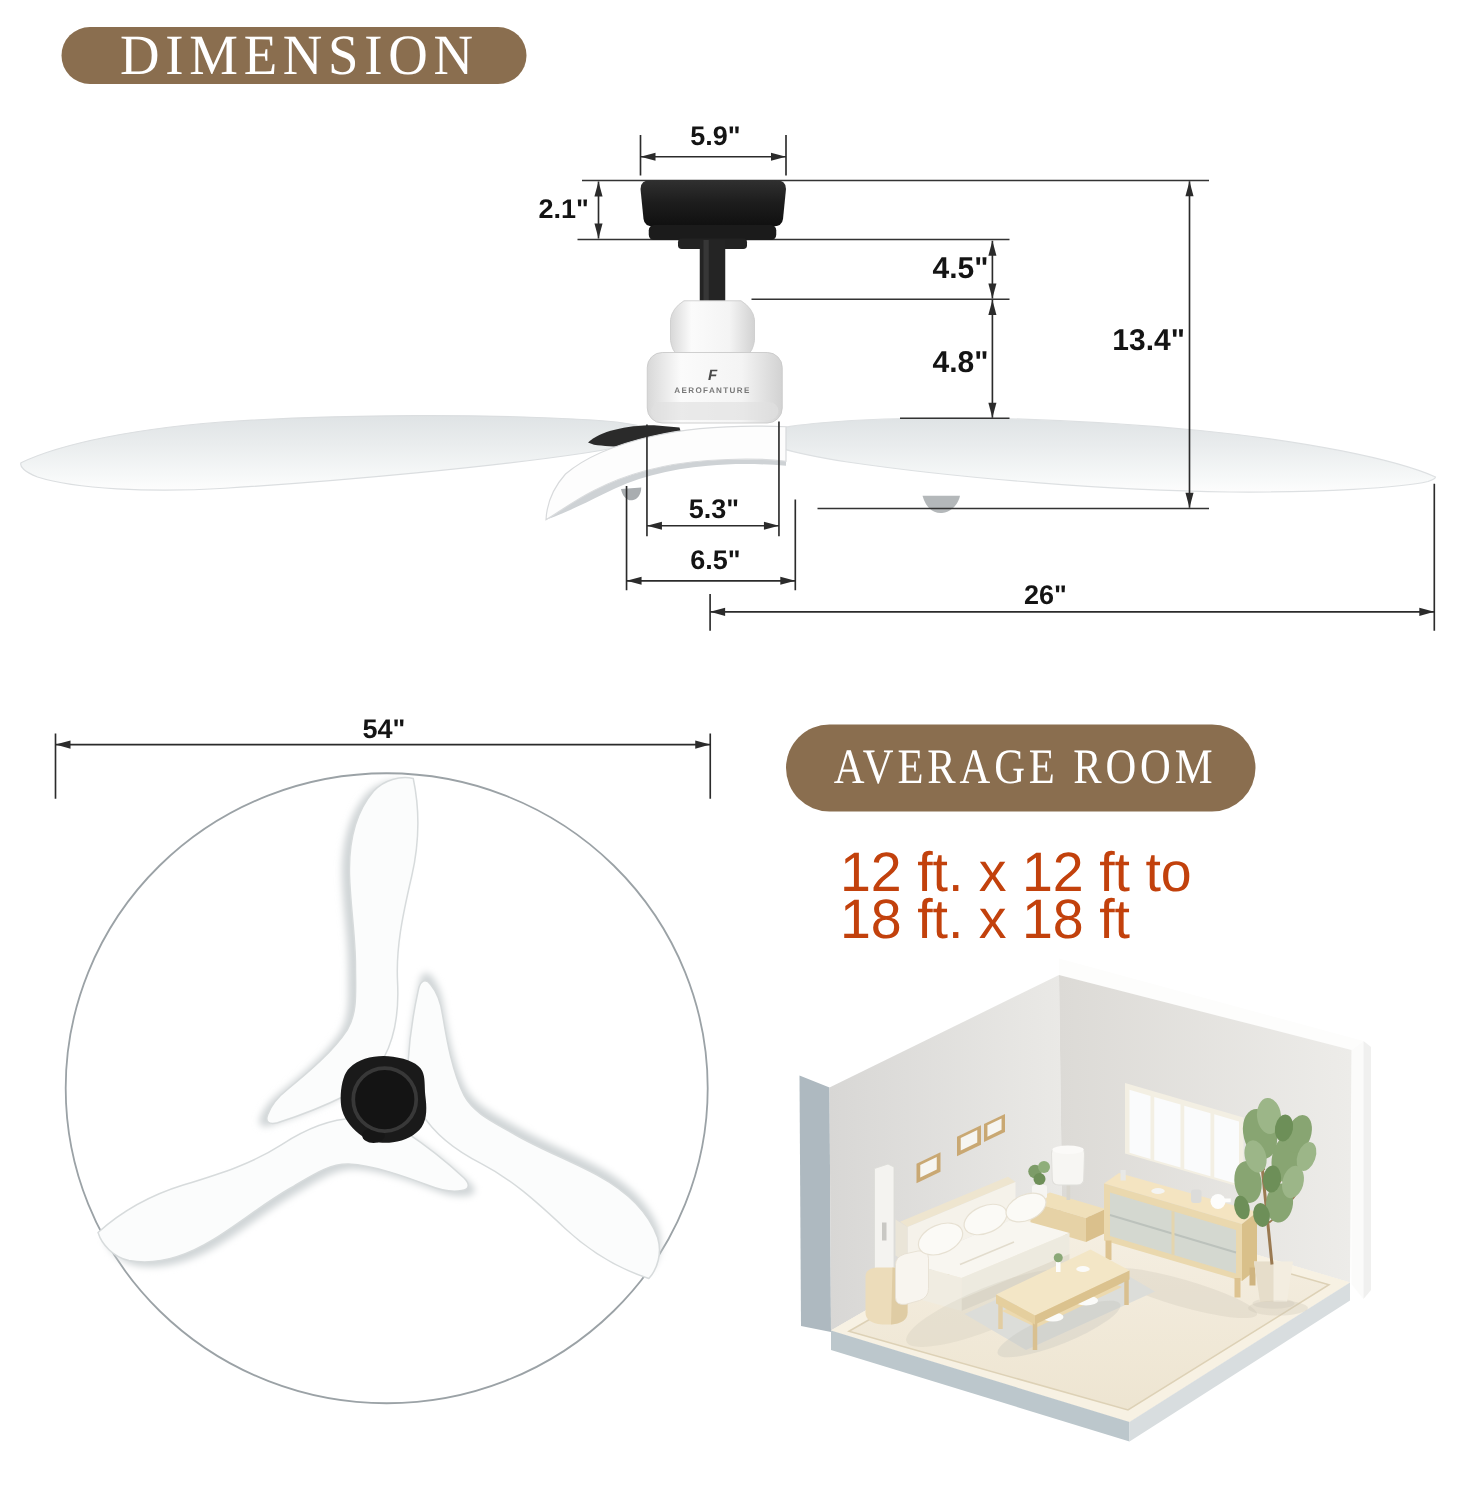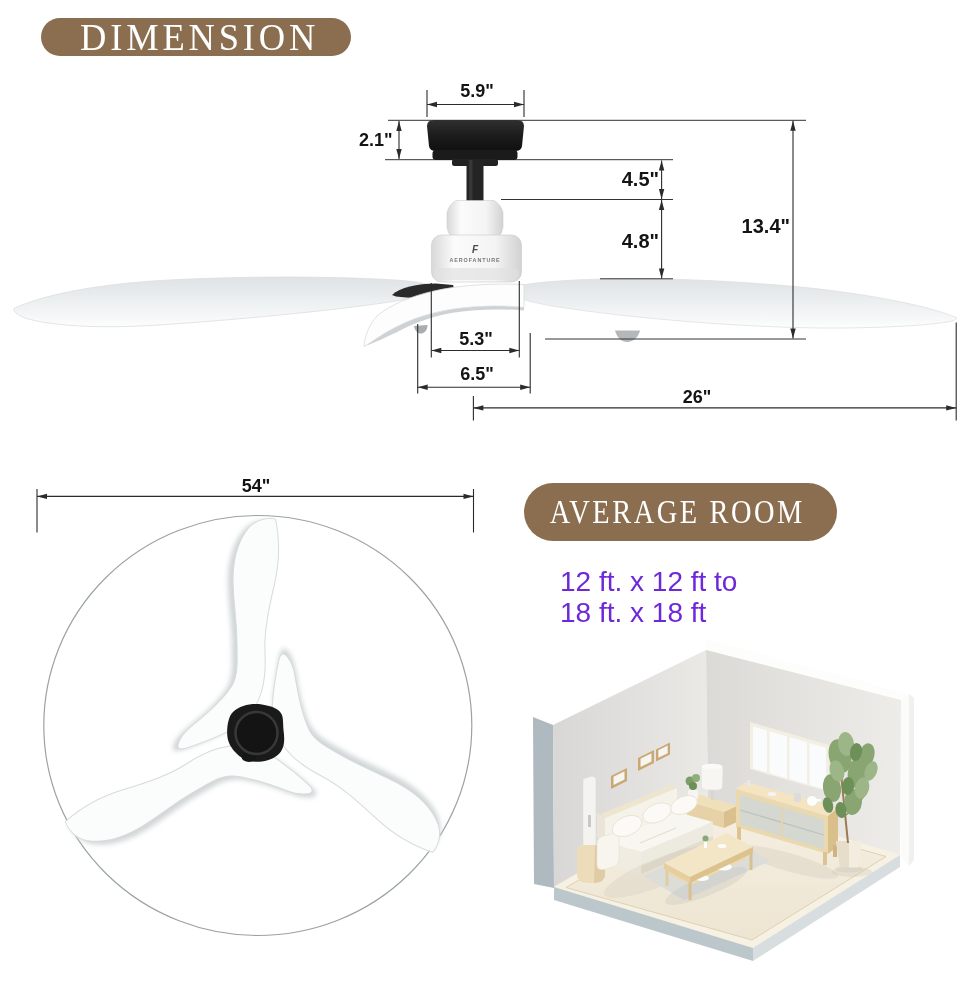--- a/index.html
+++ b/index.html
@@ -158,25 +158,25 @@
 
 <use href="#bladeg" transform="rotate(120 257.8 731)"></use>
 
 <use href="#bladeg" transform="rotate(240 257.8 731)"></use>
 
 <path d="M233,712 C240,705 252,703 262,704.5 C272,706 279,709 281.5,714 C283.5,718 283,724 283.5,730 C284.5,738 285,745.5 281,751.5 C277,757 270,760.5 262,761.5 C255,762.5 247.5,761.5 241.5,757.5 C235.5,753.5 230,747 228,740 C226.5,734 227,725 229,719 C230,715.5 231.5,713.5 233,712 Z" fill="#1a1a1a"></path>
 <ellipse cx="249" cy="757" rx="7.5" ry="5" fill="#161616"></ellipse>
 <circle cx="256.5" cy="733" r="21" fill="#141414" stroke="#383838" stroke-width="2.5"></circle>
 </svg>
 
-<div class="abs" style="left:524px;top:483px;width:313px;height:58px;border-radius:29px;background:#8a6e4f;display:flex;align-items:center;">
+<div class="abs" style="left:524px;top:483px;width:313px;height:58px;border-radius:29px;background:#8a6e4f;display:flex;align-items:center;justify-content:center">
 <span style="font-family:'Liberation Serif',serif;font-size:33px;letter-spacing:3px;color:#fff;transform:scaleX(.86);margin-left:5px;white-space:nowrap">AVERAGE ROOM</span>
 </div>
 
-<div class="abs" style="left:560px;top:566px;font-size:28px;color:#6d28d9;line-height:31px;white-space:nowrap">12 ft. x 12 ft to<br>18 ft. x 18 ft</div>
+<div class="abs" style="left:560px;top:566px;font-size:37px;color:#c2410c;line-height:31px;white-space:nowrap">12 ft. x 12 ft to<br>18 ft. x 18 ft</div>
 
 <svg class="abs" style="left:510px;top:620px" width="466" height="370" viewBox="510 620 466 370">
 <defs>
 <linearGradient id="wl" x1="0" y1="0" x2="1" y2="0">
 <stop offset="0" stop-color="#d8d7d5"></stop>
         <stop offset="1" stop-color="#eae9e6"></stop>
 </linearGradient>
 <linearGradient id="wr" x1="0" y1="0" x2="1" y2="0">
 <stop offset="0" stop-color="#dcdad6"></stop>
         <stop offset="1" stop-color="#edece9"></stop>

